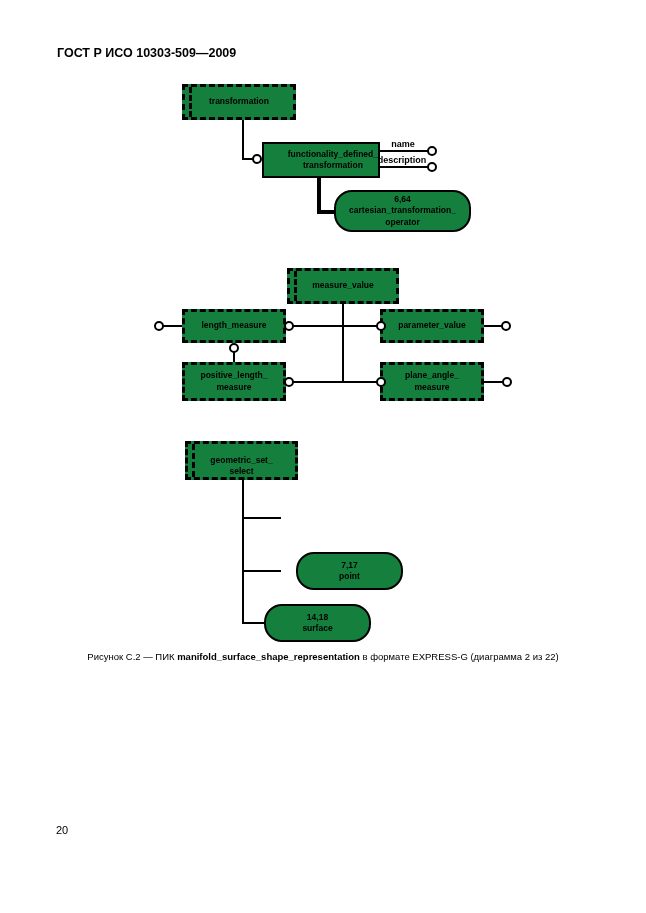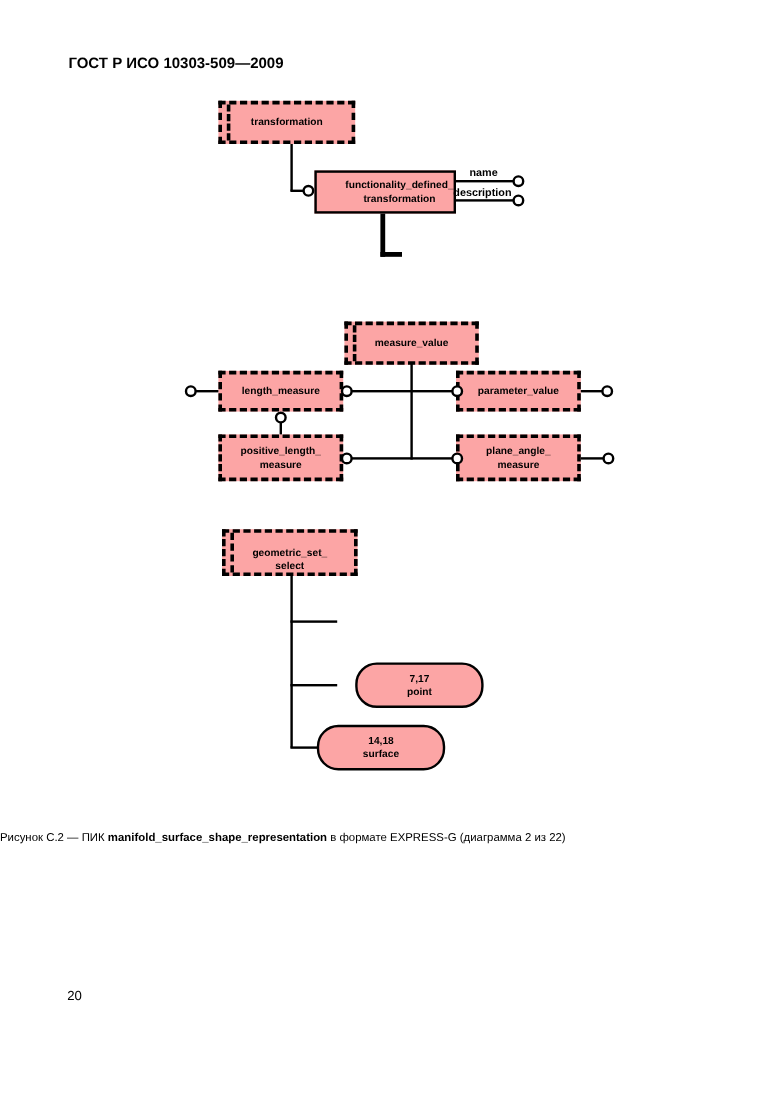--- a/index.html
+++ b/index.html
@@ -15,29 +15,29 @@
   .hdr {
     position:absolute; left:57px; top:46px;
     font-size:12.5px; font-weight:bold; white-space:nowrap;
   }
   .pagenum {
     position:absolute; left:56px; top:824px;
     font-size:11px;
   }
   .caption {
     position:absolute; left:0; top:651px; width:646px;
-    font-size:9.5px; white-space:nowrap;margin-top:42px;
+    text-align:center; font-size:9.5px; white-space:nowrap;
   }
   .caption b { font-weight:bold; }
 
   
   .node {
     position:absolute; box-sizing:border-box;
     display:flex; align-items:center; justify-content:center;
-    text-align:center; background:#fca5a5;
+    text-align:center; background:#15803d;
   }
   .dashed  { border:3px dashed #000; }
   .solid   { border:2px solid #000; }
   .stadium { border:2px solid #000; border-radius:18px; }
   .lbl {
     font-size:8.5px; font-weight:bold; line-height:1.3;
     white-space:nowrap; display:block;
   }
   .select-marker {
     position:absolute; left:4px; top:0; bottom:0;
@@ -83,20 +83,27 @@
   <div class="hline" style="left:380px; top:150px; width:48px;"></div>
   <div class="circle" style="left:427px; top:146px;"></div>
 
   <div class="attr-lbl" style="left:374px; top:155px; width:56px;">description</div>
   <div class="hline" style="left:380px; top:166px; width:48px;"></div>
   <div class="circle" style="left:427px; top:162px;"></div>
 
   <div class="vline thick" style="left:317px; top:178px; height:36px;"></div>
   <div class="hline thick" style="left:317px; top:210px; width:18px;"></div>
 
+  <div class="node stadium" style="left:334px; top:190px; width:137px; height:42px;">
+    <span>
+      <span class="lbl">6,64</span>
+      <span class="lbl">cartesian_transformation_</span>
+      <span class="lbl">operator</span>
+    </span>
+  </div>
 
   <div class="node dashed" style="left:287px; top:268px; width:112px; height:36px;">
     <span class="select-marker"></span>
     <span class="lbl">measure_value</span>
   </div>
 
   <div class="vline" style="left:342px; top:302px; height:81px;"></div>
 
   <div class="node dashed" style="left:182px; top:309px; width:104px; height:34px;">
     <span class="lbl">length_measure</span>

